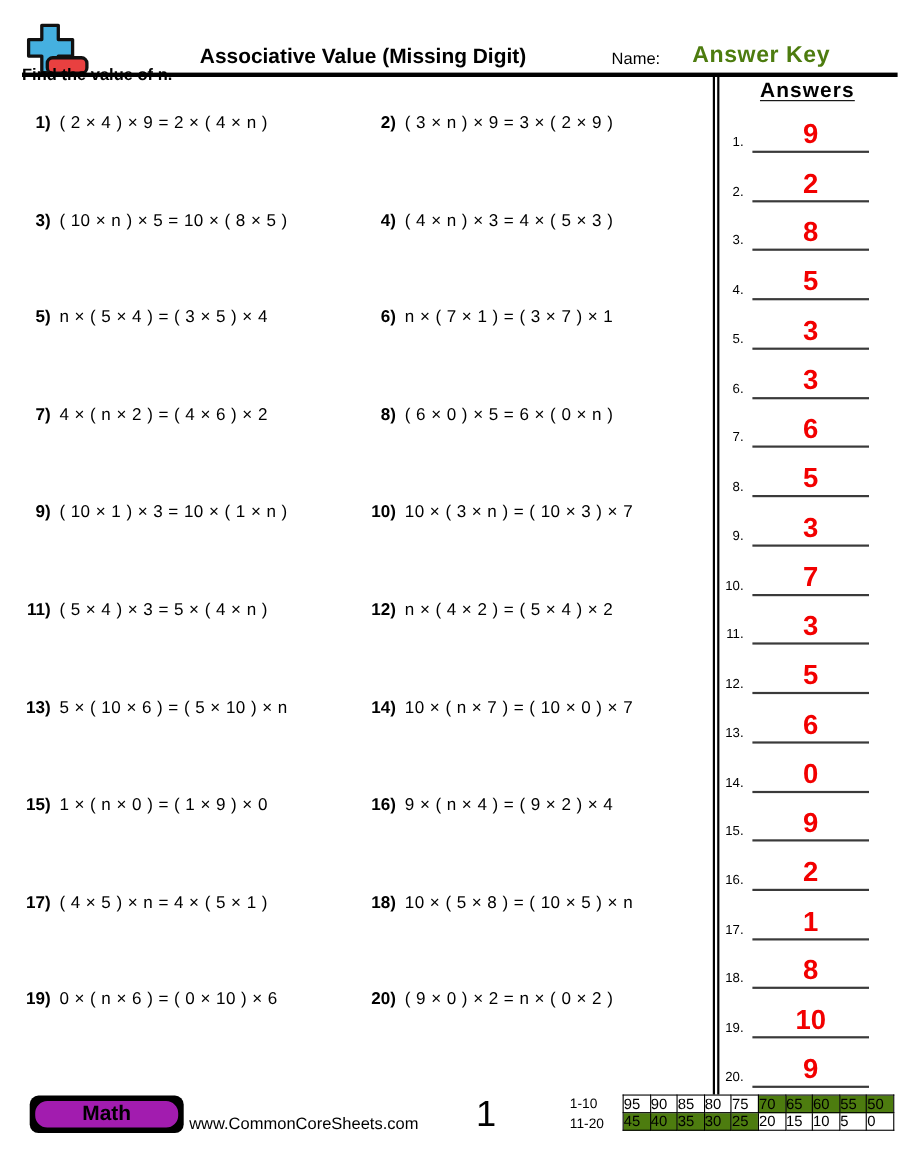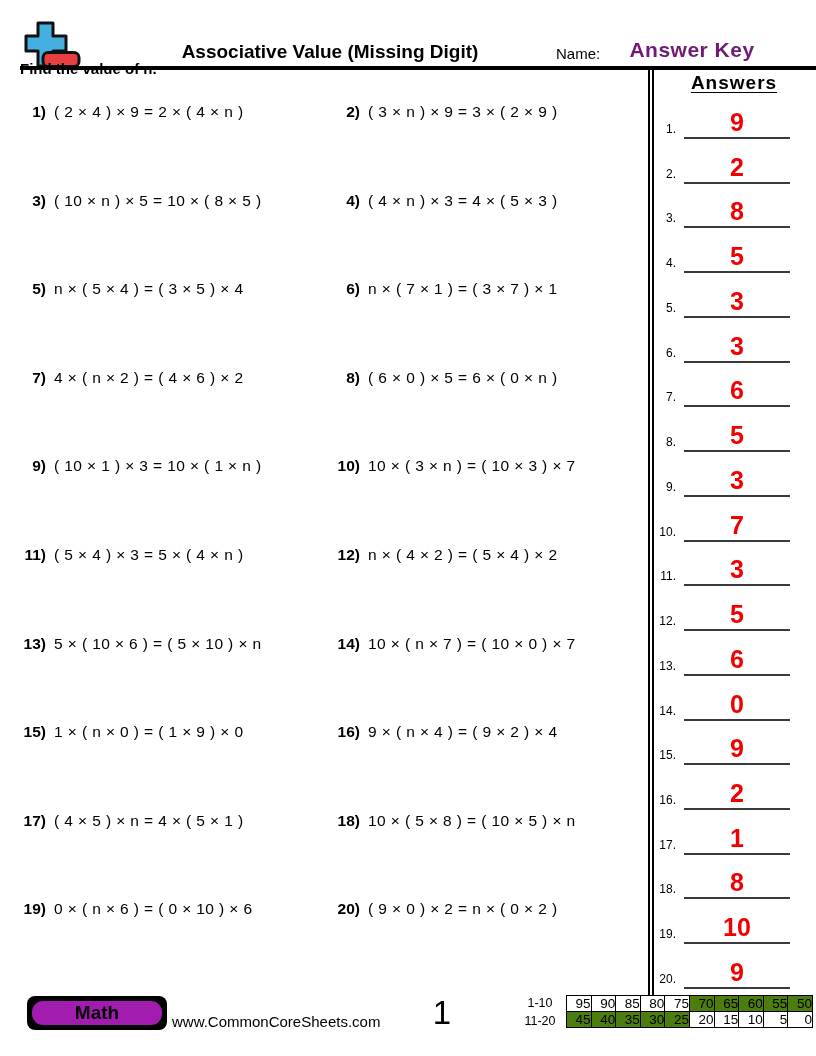--- a/index.html
+++ b/index.html
@@ -10,21 +10,21 @@
 
   
   .logo { position:absolute; left:24px; top:21px; }
   .title {
     position:absolute; left:80px; top:41px; width:500px; text-align:center;
     font-size:19px; font-weight:bold;
   }
   .name-label { position:absolute; left:556px; top:45px; font-size:15px; }
   .answer-key {
     position:absolute; left:608px; top:38px; width:168px; text-align:center;
-    font-size:21px; font-weight:bold; color:#701a75; letter-spacing:0.5px;
+    font-size:21px; font-weight:bold; color:#4d7c0f; letter-spacing:0.5px;
   }
   .header-line { position:absolute; left:20px; right:21px; top:66px; height:4px; background:#000; }
   .instruction { position:absolute; left:20px; top:60px; font-size:15px; font-weight:bold; }
 
   
   .vline { position:absolute; left:648px; top:70px; height:925px; width:0; border-left:6px double #000; }
   .answers-heading {
     position:absolute; left:656px; top:72px; width:156px; text-align:center;
     font-size:19px; font-weight:bold; text-decoration:underline; text-underline-offset:3px;
     letter-spacing:1px;
@@ -51,26 +51,26 @@
     background:#000; border-radius:8px;
   }
   .badge-inner {
     position:absolute; left:3px; top:3px; right:3px; bottom:3px; background:#a21caf;
     border:2.5px solid #000; border-radius:13px;
     display:flex; align-items:center; justify-content:center;
     font-size:19px; font-weight:bold;
   }
   .website { position:absolute; left:172px; top:1013px; font-size:15px; }
   .page-num { position:absolute; left:402px; top:994px; width:80px; text-align:center; font-size:33px; }
-  .grade-labels { position:absolute; left:518px; top:995px; width:44px; font-size:12.5px; text-align:center; }
+  .grade-labels { position:absolute; left:518px; top:995px; width:44px; font-size:12.5px; text-align:left; }
   .grade-labels div { height:17.6px; line-height:17.6px; }
   .grade-table { position:absolute; left:566px; top:995px; border-collapse:collapse; }
   .grade-table td {
     width:23.6px; height:15.2px; border:1.2px solid #000; padding:0;
-    text-align:right; font-size:13.5px;
+    text-align:left; font-size:13.5px;
   }
   .shaded { background:#4d7c0f; }
 </style>
 </head>
 <body>
 
 <div class="page">
 
   <div class="logo">
     <svg width="58" height="48" viewBox="0 0 58 48" aria-hidden="true">

